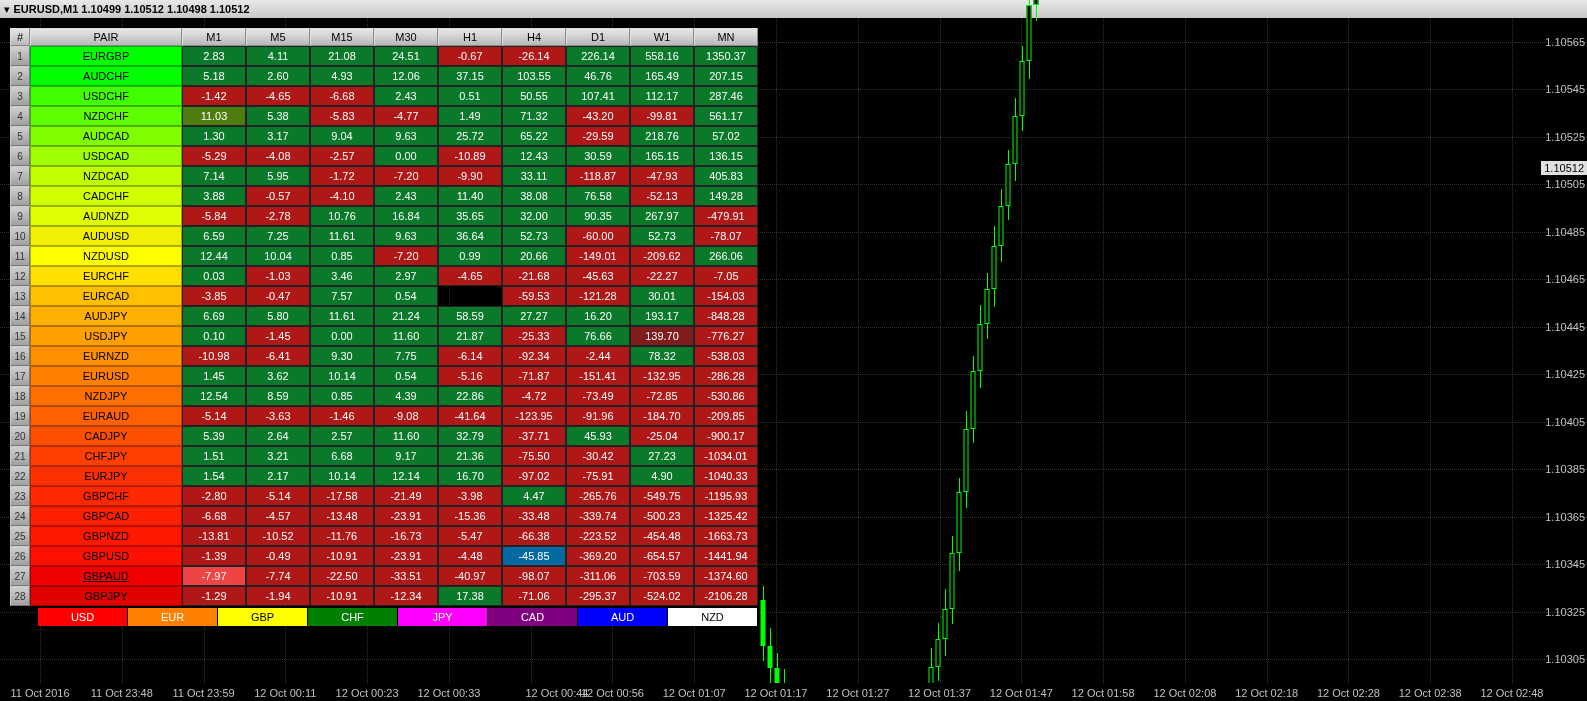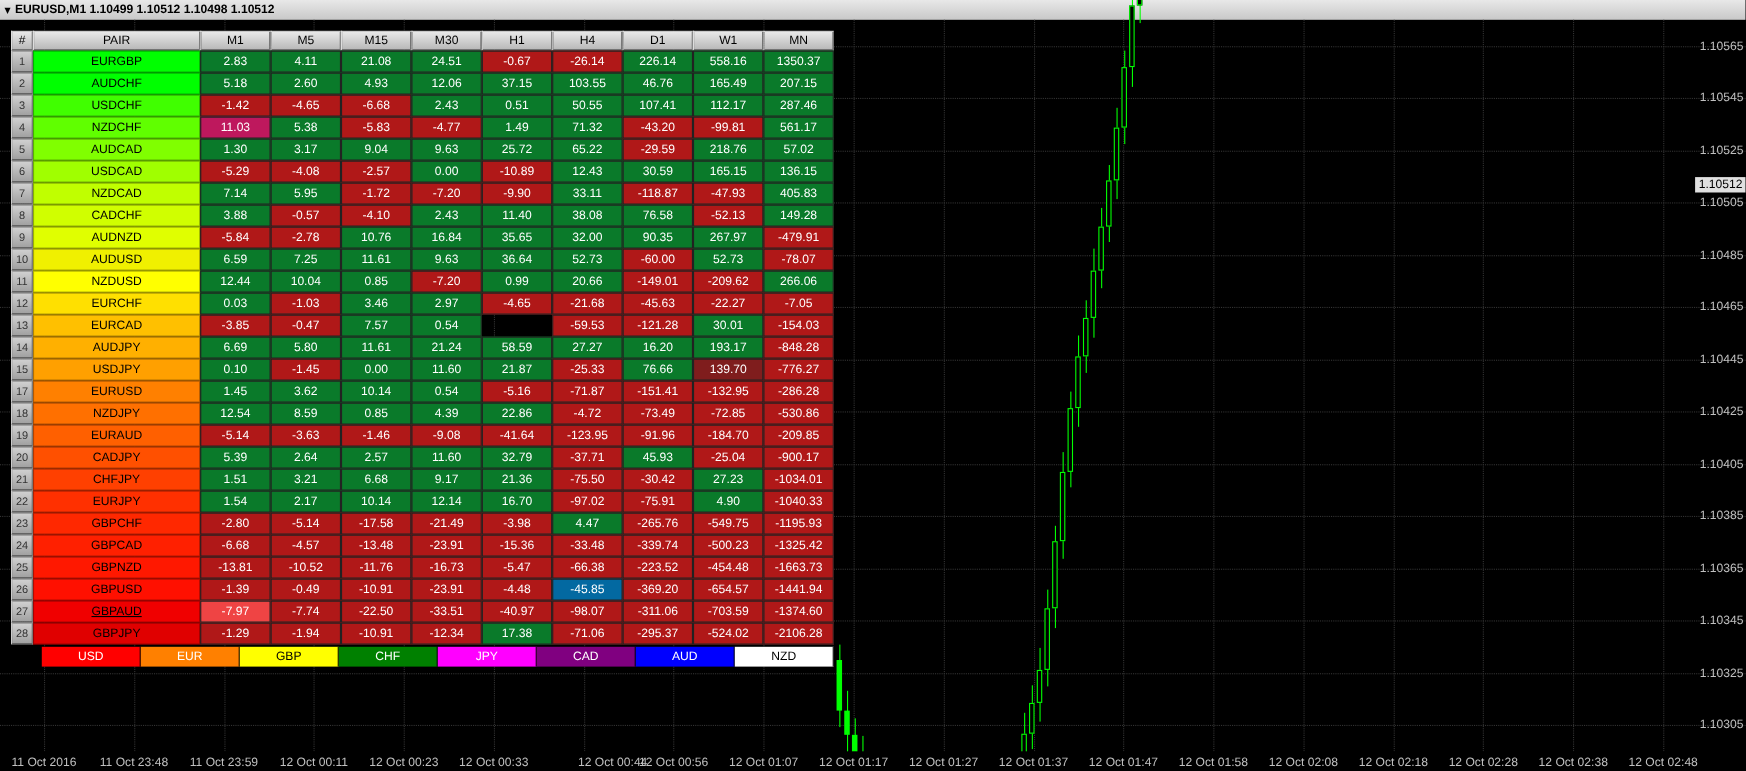--- a/index.html
+++ b/index.html
@@ -313,21 +313,21 @@
           <div class="hm-cell" style="background: rgb(10, 122, 42);">2.43</div>
           <div class="hm-cell" style="background: rgb(10, 122, 42);">0.51</div>
           <div class="hm-cell" style="background: rgb(10, 122, 42);">50.55</div>
           <div class="hm-cell" style="background: rgb(10, 122, 42);">107.41</div>
           <div class="hm-cell" style="background: rgb(10, 122, 42);">112.17</div>
           <div class="hm-cell" style="background: rgb(10, 122, 42);">287.46</div>
         </div>
         <div class="hm-row">
           <div class="hm-idx">4</div>
           <div class="hm-pair" style="background: rgb(96, 255, 0);">NZDCHF</div>
-          <div class="hm-cell" style="background: #be185d;">11.03</div>
+          <div class="hm-cell" style="background: #4d7c0f;">11.03</div>
           <div class="hm-cell" style="background: rgb(10, 122, 42);">5.38</div>
           <div class="hm-cell" style="background: rgb(176, 24, 24);">-5.83</div>
           <div class="hm-cell" style="background: rgb(176, 24, 24);">-4.77</div>
           <div class="hm-cell" style="background: rgb(10, 122, 42);">1.49</div>
           <div class="hm-cell" style="background: rgb(10, 122, 42);">71.32</div>
           <div class="hm-cell" style="background: rgb(176, 24, 24);">-43.20</div>
           <div class="hm-cell" style="background: rgb(176, 24, 24);">-99.81</div>
           <div class="hm-cell" style="background: rgb(10, 122, 42);">561.17</div>
         </div>
         <div class="hm-row">
@@ -465,20 +465,33 @@
           <div class="hm-pair" style="background: rgb(255, 160, 0);">USDJPY</div>
           <div class="hm-cell" style="background: rgb(10, 122, 42);">0.10</div>
           <div class="hm-cell" style="background: rgb(176, 24, 24);">-1.45</div>
           <div class="hm-cell" style="background: rgb(10, 122, 42);">0.00</div>
           <div class="hm-cell" style="background: rgb(10, 122, 42);">11.60</div>
           <div class="hm-cell" style="background: rgb(10, 122, 42);">21.87</div>
           <div class="hm-cell" style="background: rgb(176, 24, 24);">-25.33</div>
           <div class="hm-cell" style="background: rgb(10, 122, 42);">76.66</div>
           <div class="hm-cell" style="background: #7f1d1d;">139.70</div>
           <div class="hm-cell" style="background: rgb(176, 24, 24);">-776.27</div>
+        </div>
+        <div class="hm-row">
+          <div class="hm-idx">16</div>
+          <div class="hm-pair" style="background: rgb(255, 144, 0);">EURNZD</div>
+          <div class="hm-cell" style="background: rgb(176, 24, 24);">-10.98</div>
+          <div class="hm-cell" style="background: rgb(176, 24, 24);">-6.41</div>
+          <div class="hm-cell" style="background: rgb(10, 122, 42);">9.30</div>
+          <div class="hm-cell" style="background: rgb(10, 122, 42);">7.75</div>
+          <div class="hm-cell" style="background: rgb(176, 24, 24);">-6.14</div>
+          <div class="hm-cell" style="background: rgb(176, 24, 24);">-92.34</div>
+          <div class="hm-cell" style="background: rgb(176, 24, 24);">-2.44</div>
+          <div class="hm-cell" style="background: rgb(10, 122, 42);">78.32</div>
+          <div class="hm-cell" style="background: rgb(176, 24, 24);">-538.03</div>
         </div>
         <div class="hm-row">
           <div class="hm-idx">17</div>
           <div class="hm-pair" style="background: rgb(255, 128, 0);">EURUSD</div>
           <div class="hm-cell" style="background: rgb(10, 122, 42);">1.45</div>
           <div class="hm-cell" style="background: rgb(10, 122, 42);">3.62</div>
           <div class="hm-cell" style="background: rgb(10, 122, 42);">10.14</div>
           <div class="hm-cell" style="background: rgb(10, 122, 42);">0.54</div>
           <div class="hm-cell" style="background: rgb(176, 24, 24);">-5.16</div>
           <div class="hm-cell" style="background: rgb(176, 24, 24);">-71.87</div>

